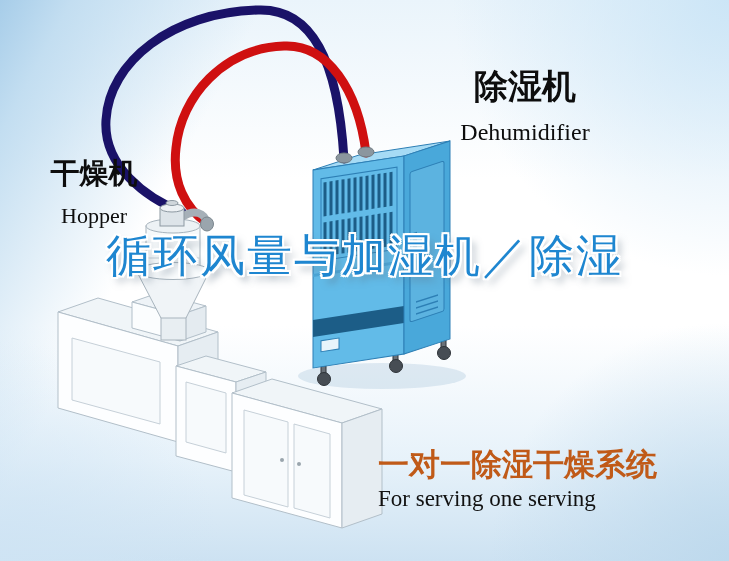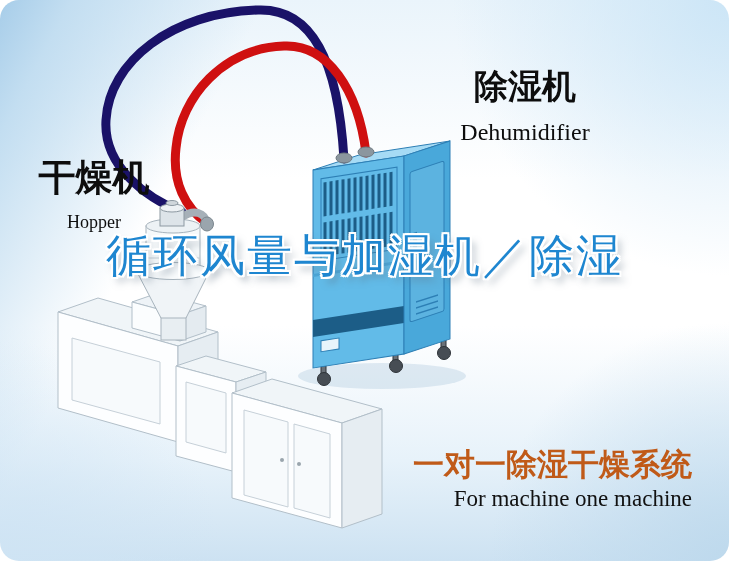--- a/index.html
+++ b/index.html
@@ -5,39 +5,38 @@
   html,body{margin:0;padding:0;background:#ffffff;}
   .canvas{
     position:relative;width:729px;height:561px;overflow:hidden;
     font-family:"Liberation Sans",sans-serif;
     background:
       radial-gradient(circle at 100% 100%, rgba(188,216,236,.9) 0%, rgba(255,255,255,0) 26%),
       radial-gradient(circle at 0% 100%, rgba(207,228,244,.9) 0%, rgba(255,255,255,0) 24%),
       radial-gradient(circle at 100% 0%, rgba(201,228,246,.9) 0%, rgba(255,255,255,0) 30%),
       linear-gradient(118deg, #a7cde9 0%, #c3def1 7%, rgba(255,255,255,0) 26%),
       linear-gradient(180deg, #eaf4fb 0%, #ffffff 32%, #ffffff 58%, #e7f2fa 82%, #cde2f2 100%);
-    border-radius: 19px;
   }
   svg{position:absolute;left:0;top:0;}
   .label{position:absolute;text-align:center;color:#0d0d0d;}
   .label .cn{font-weight:bold;font-size:34px;line-height:1.1;}
   .label .en{font-family:"Liberation Serif",serif;font-size:24px;line-height:1.1;margin-top:14px;}
-  #label-hopper .cn{font-size:37px;}
-  #label-hopper .en{font-size:18px;}
+  #label-hopper .cn{font-size:29px;}
+  #label-hopper .en{font-size:22px;}
   .title{
     position:absolute;top:232px;left:0;width:729px;text-align:center;
     font-weight:normal;font-size:45px;line-height:1.08;letter-spacing:2px;
     color:#1e86d0;
     text-shadow:
       -2px -2px 0 #fff, 0 -2px 0 #fff, 2px -2px 0 #fff,
       -2px 0 0 #fff, 2px 0 0 #fff,
       -2px 2px 0 #fff, 0 2px 0 #fff, 2px 2px 0 #fff,
       5px 6px 7px rgba(90,110,130,.5);
   }
-  .caption{position:absolute;left:358px;top:448px;width:334px;text-align:right;}
+  .caption{position:absolute;left:378px;top:448px;width:334px;text-align:left;}
   .caption .cap-cn{font-size:31px;font-weight:bold;color:#c05a18;line-height:1.1;}
   .caption .cap-en{font-family:"Liberation Serif",serif;font-size:23px;color:#111;margin-top:4px;line-height:1.1;}
 </style>
 </head>
 <body>
 
 <div class="canvas">
 
   <svg viewBox="0 0 729 561" width="729" height="561">
 
@@ -133,16 +132,16 @@
     <div class="cn">干燥机</div>
     <div class="en">Hopper</div>
   </div>
 
   <div class="title">
     <div>循环风量与加湿机／除湿</div>
   </div>
 
   <div class="caption">
     <div class="cap-cn">一对一除湿干燥系统</div>
-    <div class="cap-en">For machine one machine</div>
+    <div class="cap-en">For serving one serving</div>
   </div>
 
 </div>
 
 </body></html>

